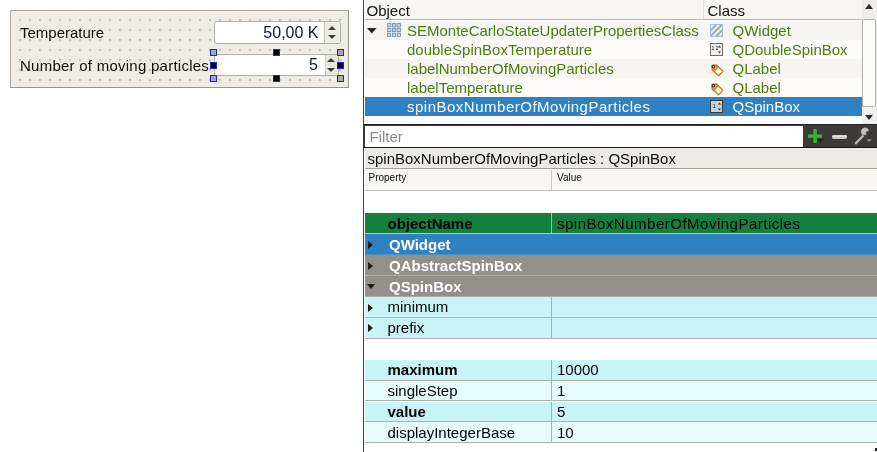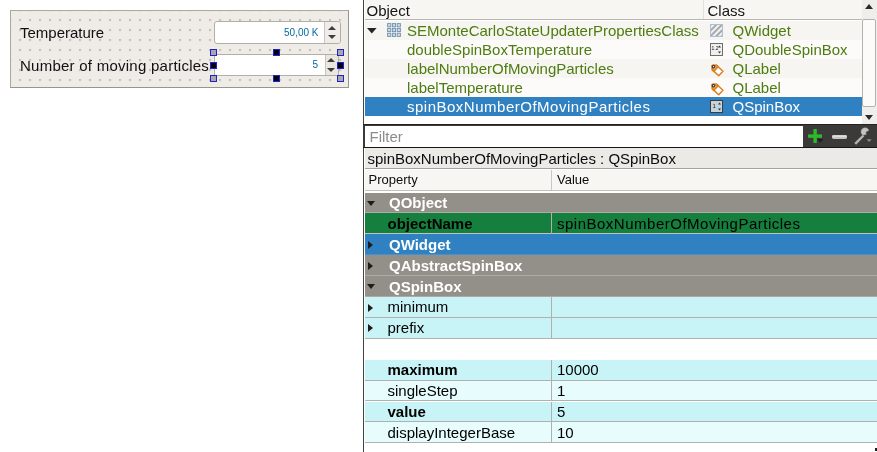--- a/index.html
+++ b/index.html
@@ -14,21 +14,21 @@
   background-color:#efece7;
   border:1px solid #aba8a2;
   border-bottom-color:#98958f;
   border-right-color:#98958f;
   overflow:hidden;
 }
 .flabel { position:absolute; font-size:15px; color:#101010; white-space:nowrap; }
 .spin {
   position:absolute; background:#fff; border:1px solid #b2afa9; border-radius:3px;
 }
-.spin .txt { position:absolute; right:0; top:0; bottom:0; font-size:10px; color:#0369a1;
+.spin .txt { position:absolute; right:0; top:0; bottom:0; font-size:16px; color:#0f172a;
   display:flex; align-items:center; justify-content:flex-end; }
 .spin .btns { position:absolute; top:0; bottom:0; right:0; background:#f0ede8;
   border-left:1px solid #c8c5c0; border-radius:0 3px 3px 0; }
 .tri-up { position:absolute; width:0; height:0; border-left:4.2px solid rgba(0,0,0,0);
   border-right:4.2px solid rgba(0,0,0,0); border-bottom:4.6px solid #3d3d3d; }
 .tri-dn { position:absolute; width:0; height:0; border-left:4.2px solid rgba(0,0,0,0);
   border-right:4.2px solid rgba(0,0,0,0); border-top:4.6px solid #3d3d3d; }
 .hdl { position:absolute; width:7px; height:7px; border:1.5px solid #2222cc; }
 .hdl.c { background:#a8a8a8; }
 .hdl.m { background:#020210; }
@@ -56,21 +56,21 @@
 #fbar { left:362.5px; top:124px; width:514.5px; height:23.5px; background:#3b3a38;
   border-top:1.5px solid #232220; border-bottom:1.5px solid #161513; }
 #finput { left:364.5px; top:125.5px; width:438px; height:21px; background:#fff;
   font-size:15px; color:#8c8c8c; line-height:21px; padding-left:5px; }
 
 
 #caption { left:364.5px; top:147.5px; width:512.5px; height:21.5px; background:#eceae6;
   font-size:15px; color:#0c0c0c; line-height:21.5px; padding-left:3px;
   border-bottom:1px solid #a5a29e; }
 #phead { left:364.5px; top:170px; width:512.5px; height:21px; background:#f7f6f3;
-  font-size:13px; color:#0c0c0c; border-bottom:1px solid #c3c1bd; }
+  font-size:10px; color:#0c0c0c; border-bottom:1px solid #c3c1bd; }
 
 
 .prow { position:absolute; left:364.5px; width:512.5px; height:20.9px; font-size:15px; }
 .prow .name { position:absolute; left:23px; top:0; bottom:0; display:flex; align-items:center; color:#000;}
 .prow .val { position:absolute; left:192.5px; top:0; bottom:0; display:flex; align-items:center; color:#000;}
 .prow .divv { position:absolute; left:186.5px; top:0; bottom:-1px; width:1px; background:#b2b0ad; }
 .prow.grp { color:#fff; font-weight:bold; }
 .prow.grp .name { left:24.5px; color:#fff; }
 .gray { background:#938f89; border-bottom:1px solid #aeaba6; }
 .cream { background:#15803d; border-bottom:1px solid #c6c3bf; }
@@ -240,24 +240,20 @@
     <polygon points="14.5,12.3 19.7,12.3 17.1,15.1" fill="#8f8d8b"></polygon>
   </svg>
 
   <div id="caption" class="abs">spinBoxNumberOfMovingParticles : QSpinBox</div>
   <div id="phead" class="abs">
     <span style="position:absolute;left:4px;top:2px;">Property</span>
     <span style="position:absolute;left:192.5px;top:2px;">Value</span>
     <div style="position:absolute;left:186.5px;top:0;bottom:0;width:1px;background:#c9c7c3;"></div>
   </div>
 
-  <div class="prow grp gray" style="top:192.5px;">
-      <div class="parr-d"></div>
-      <div class="name">QObject</div>
-    </div>
   <div class="prow cream" style="top:213.4px;">
       <div class="divv"></div>
       <div class="name bold">objectName</div>
       <div class="val" style="letter-spacing:0.5px;">spinBoxNumberOfMovingParticles</div>
     </div>
   <div class="prow grp blue" style="top:234.3px;">
       <div class="parr-r"></div>
       <div class="name">QWidget</div>
     </div>
   <div class="prow grp gray" style="top:255.2px;">

